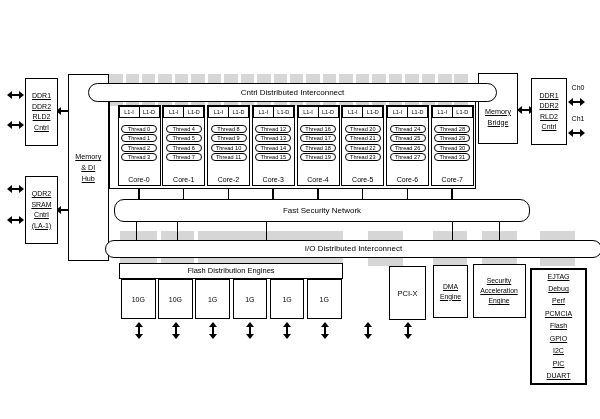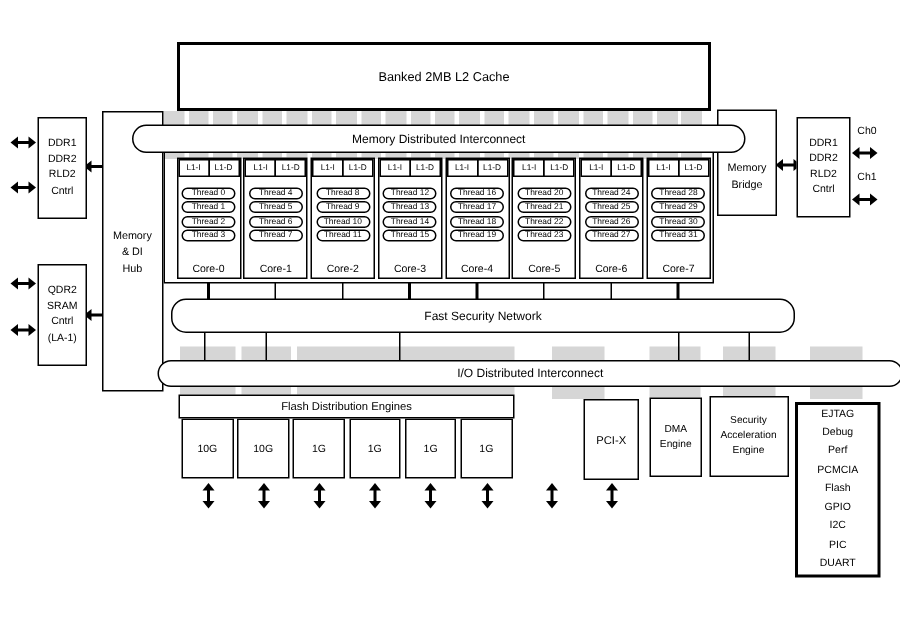--- a/index.html
+++ b/index.html
@@ -5,21 +5,21 @@
   html,body { margin:0; padding:0; background:#fff; }
   #diagram {
     position:relative; width:600px; height:419px; background:#fff;
     font-family:"Liberation Sans", sans-serif; color:#000; overflow:hidden;
   }
   .box {
     position:absolute; background:#fff; border:1.6px solid #000;
     box-sizing:border-box; display:flex; align-items:center; justify-content:center;
     text-align:center;
   }
-  .lines { white-space:pre-line; }
+  .lines { white-space:pre-line;text-decoration:underline; }
   .bus {
     position:absolute; background:#fff; border:1.6px solid #000; border-radius:10px;
     box-sizing:border-box; display:flex; align-items:center; justify-content:center;
     font-size:8px; z-index:7;
   }
   .stripe { position:absolute; background:#d6d6d6; z-index:1; }
   .conn { position:absolute; width:1.6px; background:#000; z-index:2; }
   .outer { position:absolute; border:1.6px solid #000; box-sizing:border-box; z-index:3; background:transparent; }
   .core {
     position:absolute; top:105px; width:43px; height:81px; background:#fff;
@@ -97,26 +97,23 @@
       <div class="conn" style="left:138.1px; top:188px; height:12px;"></div>
       <div class="conn" style="left:182.8px; top:188px; height:12px;"></div>
       <div class="conn" style="left:227.6px; top:188px; height:12px;"></div>
       <div class="conn" style="left:272.4px; top:188px; height:12px;"></div>
       <div class="conn" style="left:317.1px; top:188px; height:12px;"></div>
       <div class="conn" style="left:361.9px; top:188px; height:12px;"></div>
       <div class="conn" style="left:406.6px; top:188px; height:12px;"></div>
       <div class="conn" style="left:451.4px; top:188px; height:12px;"></div>
     </div>
 
-  <div class="box" style="left:118px; top:28px; width:356px; height:46px; border-width:2px; font-size:8.5px; z-index:5;">
-    <span>Banked 2MB L2 Cache</span>
-  </div>
 
   <div class="bus" style="left:88px; top:83px; width:409px; height:19px;">
-    <span>Memory Distributed Interconnect</span>
+    <span>Cntrl Distributed Interconnect</span>
   </div>
 
   <div class="outer" style="left:108.5px; top:100px; width:367px; height:89px;"></div>
   <div id="core-row">
       <div class="core" style="left:117.5px;">
         <div class="l1row" style="">
           <div class="l1cell" style="">L1-I</div>
           <div class="l1cell" style="">L1-D</div>
         </div>
         <div class="threads" style="">

